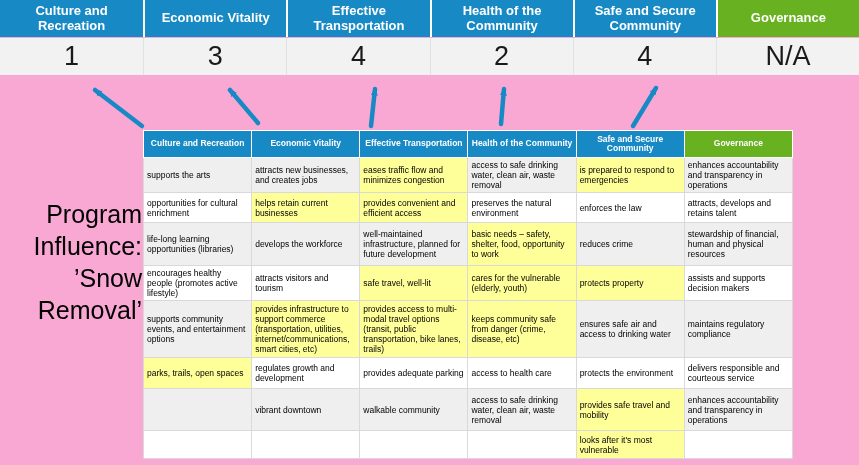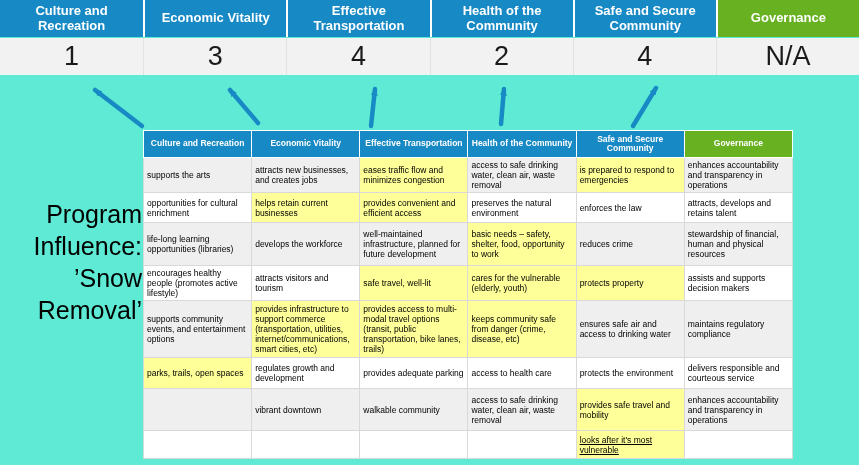--- a/index.html
+++ b/index.html
@@ -1,17 +1,17 @@
 <!DOCTYPE html>
 <html style="--header-blue: #1789C4; --header-green: #68B222; --highlight: #FFFF99; --band: #EFEFEF; --score-bg: #F2F2F2; --arrow: #1789C4; --border: #D9D9D9;"><head>
 <meta charset="utf-8">
 <style>
   html,body{margin:0;padding:0;background:#fff;}
   .stage{
-    position:relative;width:859px;height:465px;overflow:hidden;background:#5eead4;
+    position:relative;width:859px;height:465px;overflow:hidden;background:#f9a8d4;
     font-family:"Liberation Sans", sans-serif;color:#000;
   }
   
   .banner{position:absolute;top:0;left:0;width:859px;display:flex;}
   .banner-col{flex:1;display:flex;flex-direction:column;min-width:0;}
   .banner-col + .banner-col .banner-head{border-left:2px solid #fff;}
   .banner-col + .banner-col .banner-score{border-left:1px solid #e2e2e2;}
   .banner-head{
     height:37px;display:flex;align-items:center;justify-content:center;text-align:center;
     color:#fff;font-weight:bold;font-size:13px;line-height:1.15;padding:0 6px;box-sizing:border-box;
@@ -160,21 +160,21 @@
           <td>delivers responsible and courteous service</td>
         </tr>
         <tr class="band" style="height: 42px;">
           <td></td>
           <td>vibrant downtown</td>
           <td>walkable community</td>
           <td>access to safe drinking water, clean air, waste removal</td>
           <td class="hl">provides safe travel and mobility</td>
           <td>enhances accountability and transparency in operations</td>
         </tr>
-        <tr style="height: 28px; text-decoration: underline;">
+        <tr style="height: 28px;">
           <td></td>
           <td></td>
           <td></td>
           <td></td>
           <td class="hl">looks after it's most vulnerable</td>
           <td></td>
         </tr>
       </tbody>
   </table>
 

